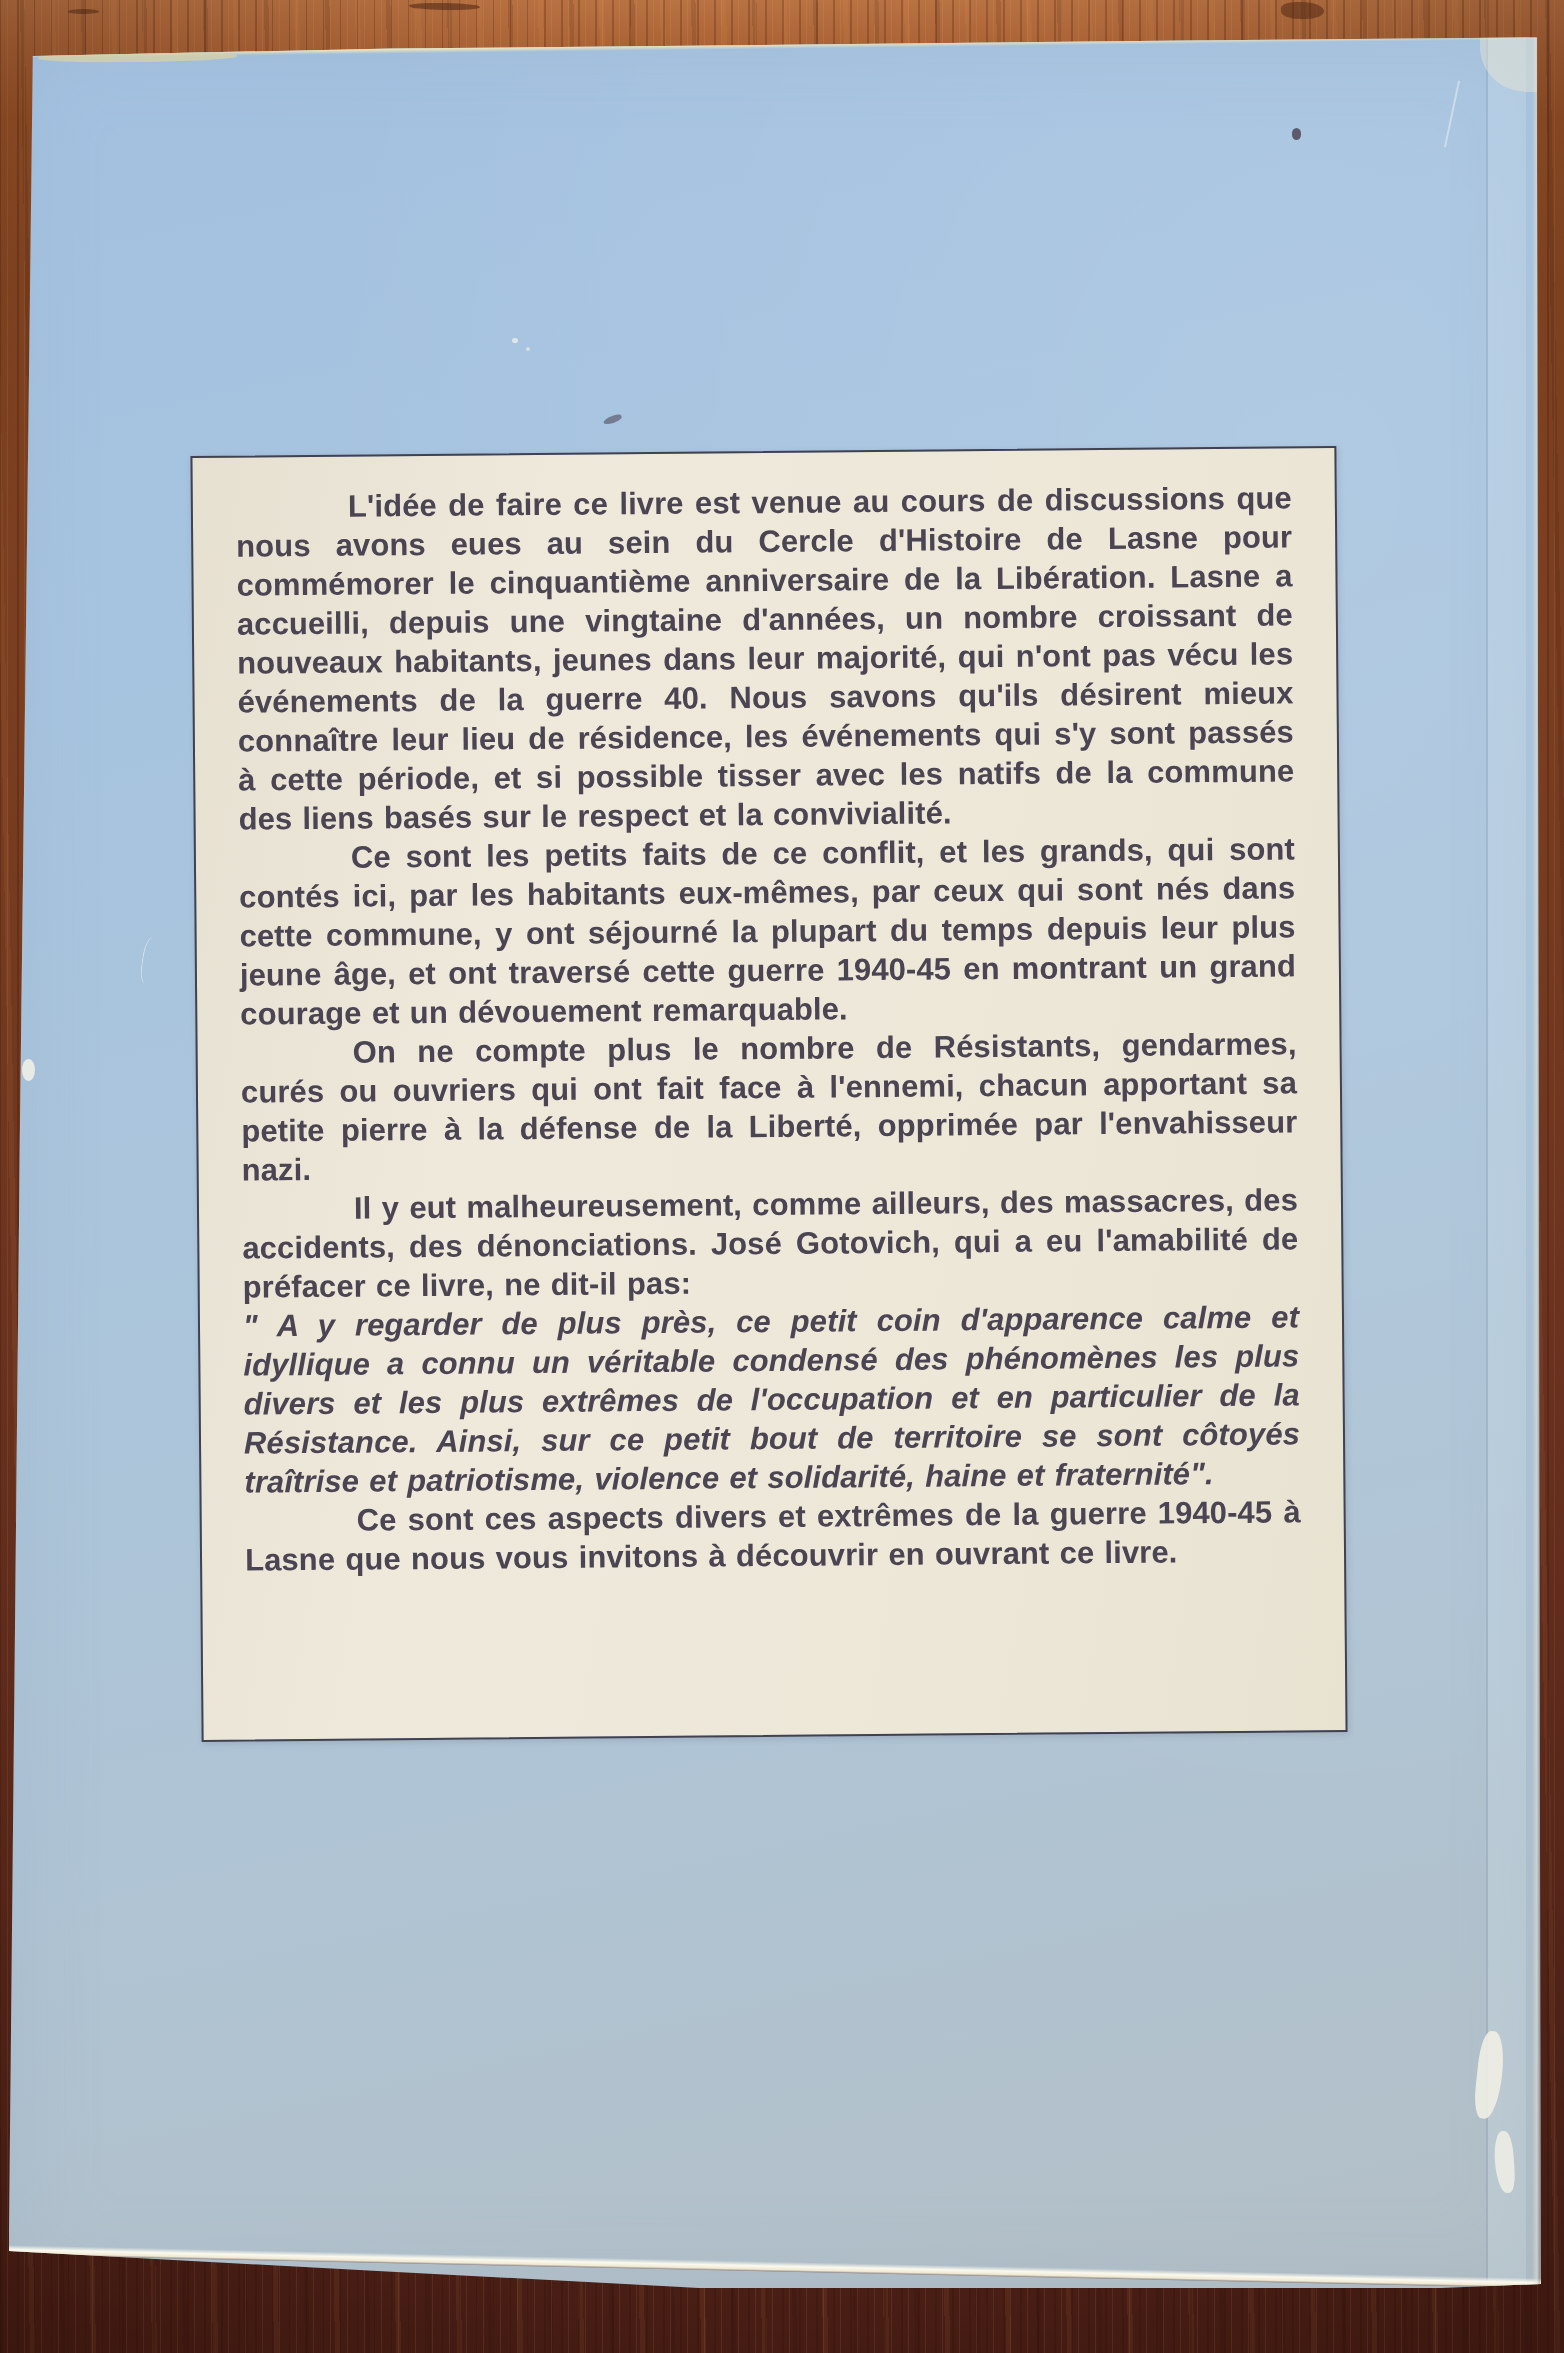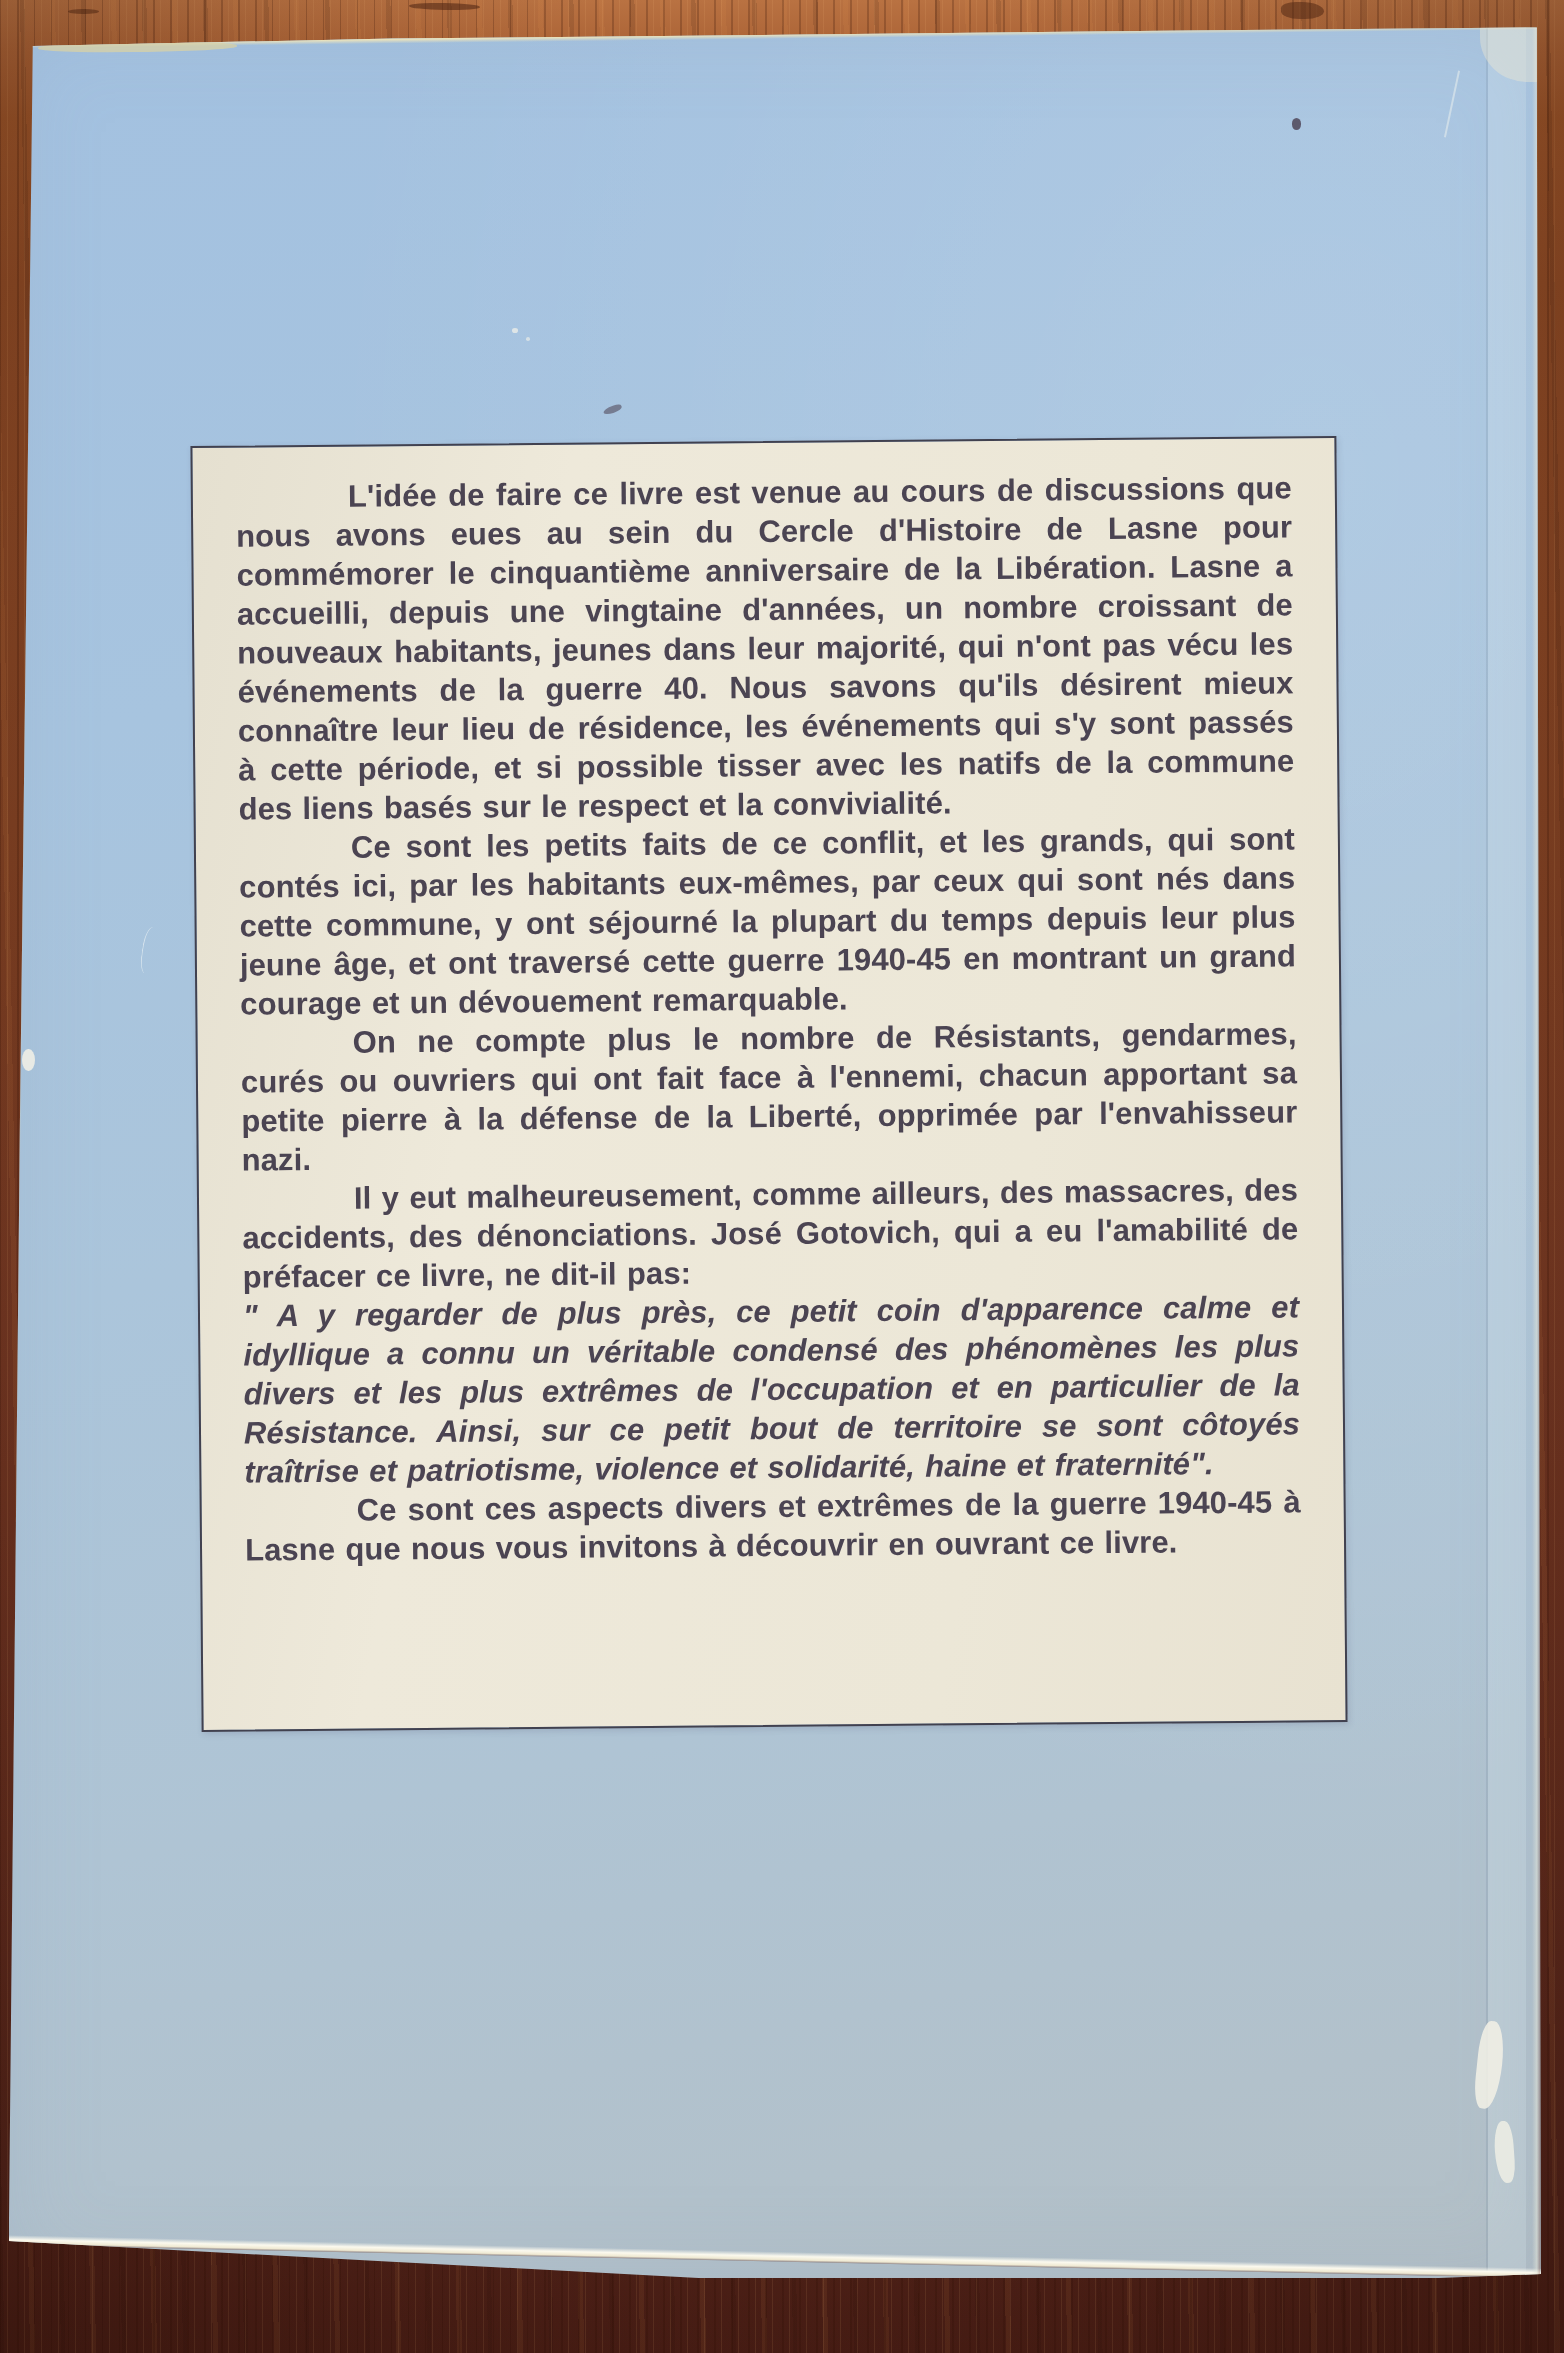--- a/index.html
+++ b/index.html
@@ -27,21 +27,21 @@
     position: absolute; inset: 0;
     background: radial-gradient(ellipse at 50% 45%, rgba(0,0,0,0) 60%, rgba(20,5,0,0.25) 100%);
   }
   .wood-mark { position: absolute; background: #4f2512; border-radius: 50%; }
   .wood-mark.m1 { left: 409px; top: 2.9px;  width: 71px;  height: 6.6px;  opacity: .55; transform: rotate(1deg); }
   .wood-mark.m2 { left: 1281px; top: 1.5px; width: 43px;  height: 17.7px; opacity: .5; border-radius: 40% 60% 50% 50%; }
   .wood-mark.m3 { left: 68px;  top: 8.8px; width: 31px;  height: 5.2px;  opacity: .5; }
 
   
   .book {
-    position: absolute; left: 8.8px; top: 26px;
+    position: absolute; left: 8.8px; top: 36px;
     width: 1533px; height: 2252px;
     clip-path: polygon(
       24px 20px, 383px 12.5px, 774px 8.8px, 1179px 4.4px, 1528px 1.5px,
       1530px 1106px, 1532px 2248px,
       1106px 2265px, 767px 2256px, 369px 2235px, 0px 2215px,
       11px 1106px);
     background:
       radial-gradient(ellipse at 85% 20%, rgba(255,255,255,0.10), rgba(255,255,255,0) 55%),
       linear-gradient(168deg,
         #a3c1e0 0%, #a7c4df 28%, #abc5db 50%,

